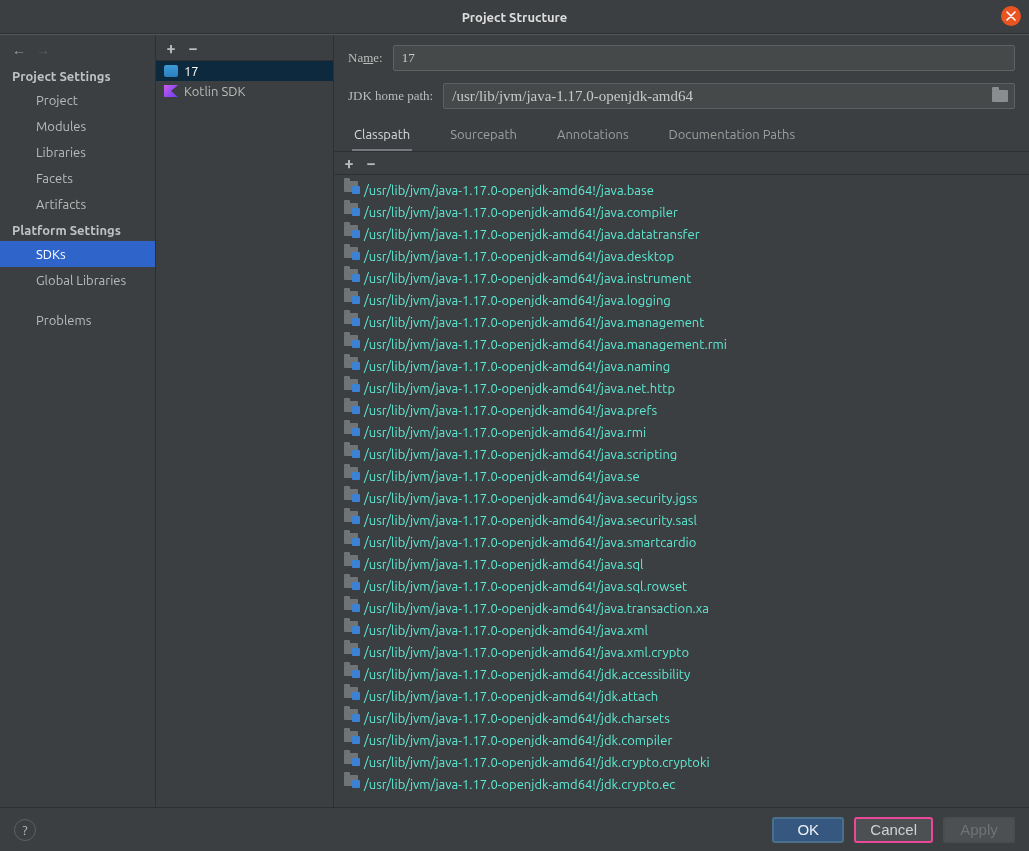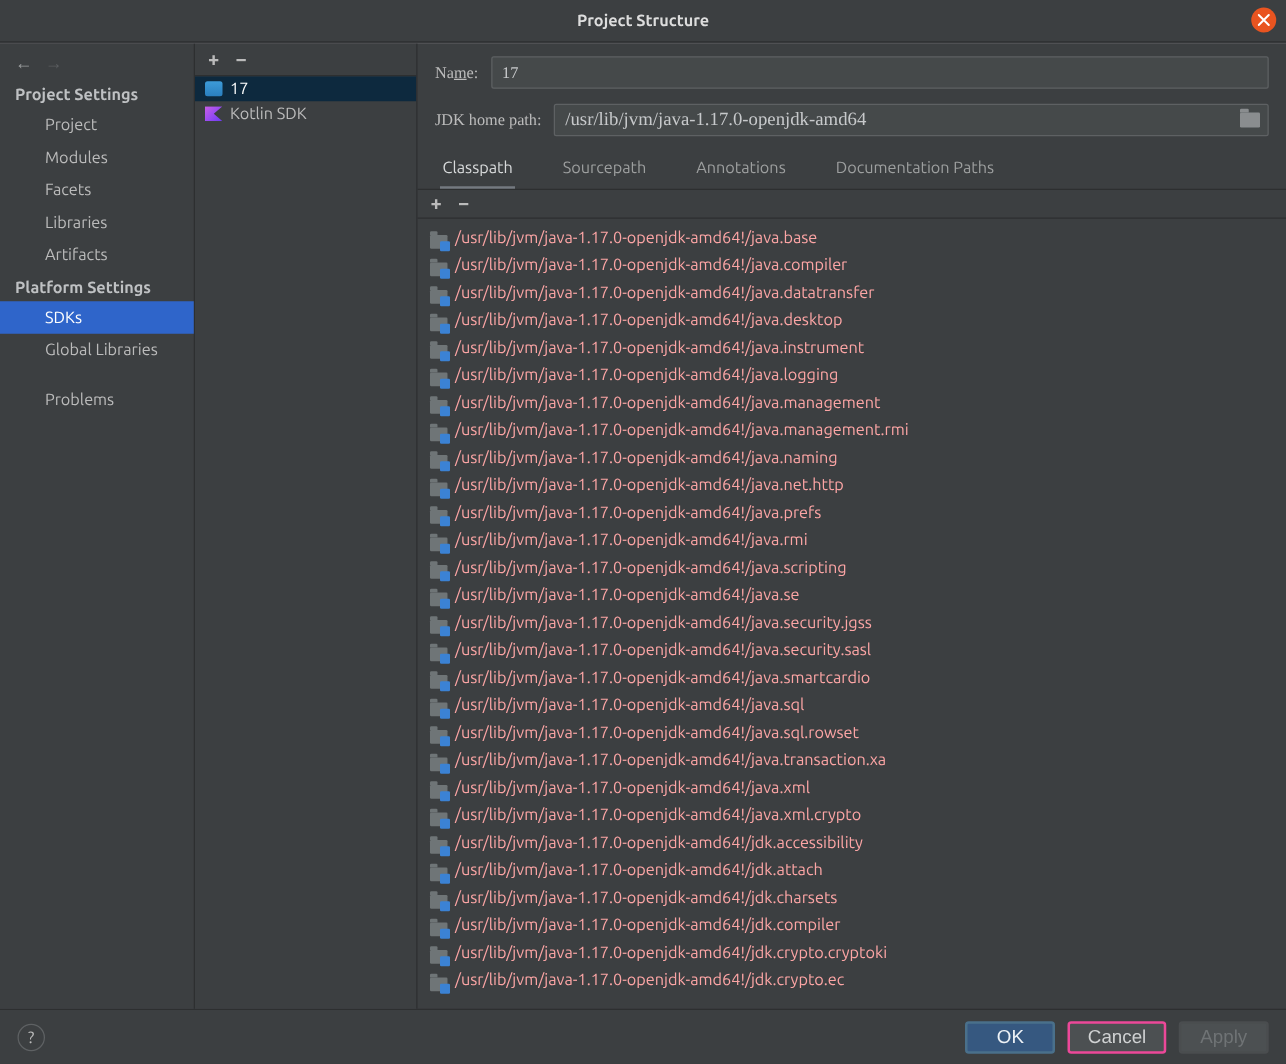--- a/index.html
+++ b/index.html
@@ -219,24 +219,24 @@
     margin-top:-1px;
   }
 
   
   .cp-list {
     flex:1;
     overflow:auto;
     padding: 4px 0;
   }
   .cp-row {
-    display:flex; align-items:flex-end;
+    display:flex; align-items:flex-start;
     gap:6px;
     padding: 2px 10px;
-    color:#fca5a5;
+    color:#5eead4;
     line-height:18px;
     white-space:nowrap;
   }
   .cp-icon {
     width:14px; height:11px; flex:0 0 14px;
     background:#6f7577;
     border-radius:1px;
     position:relative;
   }
   .cp-icon::before{
@@ -318,22 +318,22 @@
 
   <div class="sidebar">
     <div class="nav-arrows">
       <span class="arrow-icon">←</span>
       <span class="arrow-icon disabled">→</span>
     </div>
 
     <div class="section-header">Project Settings</div>
     <div class="sidebar-item">Project</div>
     <div class="sidebar-item">Modules</div>
+    <div class="sidebar-item">Libraries</div>
     <div class="sidebar-item">Facets</div>
-    <div class="sidebar-item">Libraries</div>
     <div class="sidebar-item">Artifacts</div>
 
     <div class="section-header">Platform Settings</div>
     <div class="sidebar-item selected">SDKs</div>
     <div class="sidebar-item">Global Libraries</div>
 
     <div class="spacer"></div>
     <div class="sidebar-item">Problems</div>
   </div>
 

